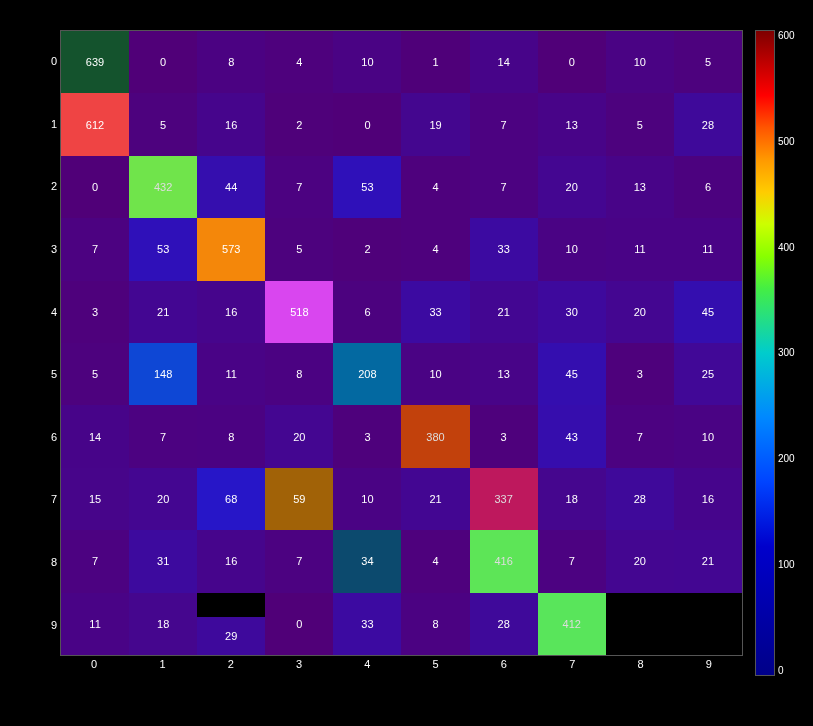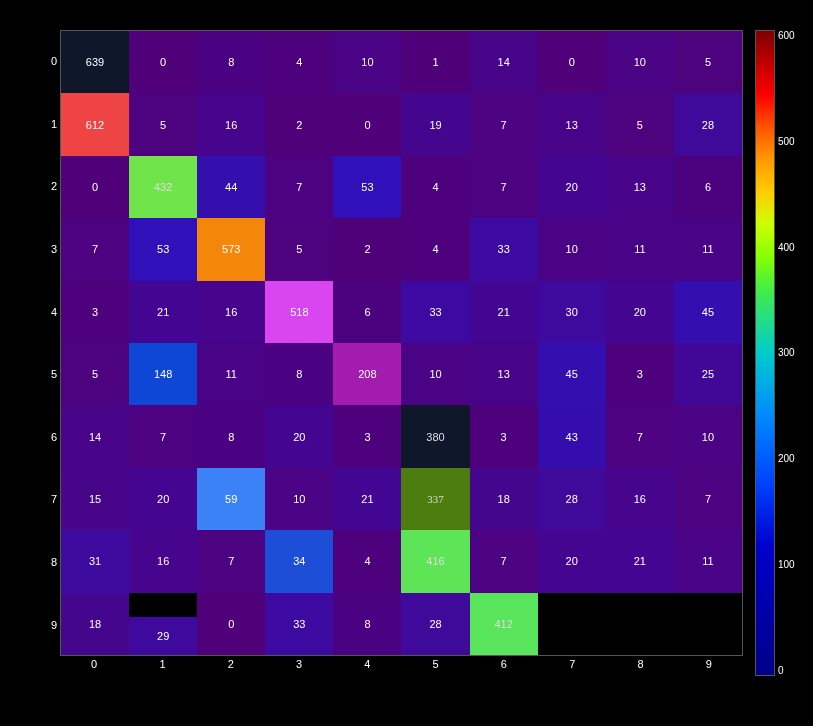--- a/index.html
+++ b/index.html
@@ -168,21 +168,21 @@
         <div class="y-tick">2</div>
         <div class="y-tick">3</div>
         <div class="y-tick">4</div>
         <div class="y-tick">5</div>
         <div class="y-tick">6</div>
         <div class="y-tick">7</div>
         <div class="y-tick">8</div>
         <div class="y-tick">9</div>
       </div>
     <div class="matrix-grid">
-        <div class="cell" style="background-color: #0f172a; color: rgb(255, 255, 255);">639</div>
+        <div class="cell" style="background-color: #14532d; color: rgb(255, 255, 255);">639</div>
         <div class="cell" style="background-color: rgb(80, 0, 120); color: rgb(255, 255, 255);">0</div>
         <div class="cell" style="background-color: rgb(75, 2, 130); color: rgb(255, 255, 255);">8</div>
         <div class="cell" style="background-color: rgb(78, 1, 125); color: rgb(255, 255, 255);">4</div>
         <div class="cell" style="background-color: rgb(74, 3, 132); color: rgb(255, 255, 255);">10</div>
         <div class="cell" style="background-color: rgb(79, 0, 121); color: rgb(255, 255, 255);">1</div>
         <div class="cell" style="background-color: rgb(71, 4, 137); color: rgb(255, 255, 255);">14</div>
         <div class="cell" style="background-color: rgb(80, 0, 120); color: rgb(255, 255, 255);">0</div>
         <div class="cell" style="background-color: rgb(74, 3, 132); color: rgb(255, 255, 255);">10</div>
         <div class="cell" style="background-color: rgb(77, 2, 126); color: rgb(255, 255, 255);">5</div>
         <div class="cell" style="background-color: #ef4444; color: rgb(255, 255, 255);">612</div>
@@ -222,50 +222,51 @@
         <div class="cell" style="background-color: rgb(76, 2, 127); color: rgb(255, 255, 255);">6</div>
         <div class="cell" style="background-color: rgb(60, 10, 161); color: rgb(255, 255, 255);">33</div>
         <div class="cell" style="background-color: rgb(67, 6, 146); color: rgb(255, 255, 255);">21</div>
         <div class="cell" style="background-color: rgb(62, 9, 157); color: rgb(255, 255, 255);">30</div>
         <div class="cell" style="background-color: rgb(68, 6, 145); color: rgb(255, 255, 255);">20</div>
         <div class="cell" style="background-color: rgb(52, 14, 175); color: rgb(255, 255, 255);">45</div>
         <div class="cell" style="background-color: rgb(77, 2, 126); color: rgb(255, 255, 255);">5</div>
         <div class="cell" style="background-color: rgb(14, 71, 213); color: rgb(255, 255, 255);">148</div>
         <div class="cell" style="background-color: rgb(73, 3, 134); color: rgb(255, 255, 255);">11</div>
         <div class="cell" style="background-color: rgb(75, 2, 130); color: rgb(255, 255, 255);">8</div>
-        <div class="cell" style="background-color: #a21caf; color: rgb(255, 255, 255);">208</div>
+        <div class="cell" style="background-color: #0369a1; color: rgb(255, 255, 255);">208</div>
         <div class="cell" style="background-color: rgb(74, 3, 132); color: rgb(255, 255, 255);">10</div>
         <div class="cell" style="background-color: rgb(72, 4, 136); color: rgb(255, 255, 255);">13</div>
         <div class="cell" style="background-color: rgb(52, 14, 175); color: rgb(255, 255, 255);">45</div>
         <div class="cell" style="background-color: rgb(78, 1, 124); color: rgb(255, 255, 255);">3</div>
         <div class="cell" style="background-color: rgb(65, 8, 151); color: rgb(255, 255, 255);">25</div>
         <div class="cell" style="background-color: rgb(71, 4, 137); color: rgb(255, 255, 255);">14</div>
         <div class="cell" style="background-color: rgb(76, 2, 129); color: rgb(255, 255, 255);">7</div>
         <div class="cell" style="background-color: rgb(75, 2, 130); color: rgb(255, 255, 255);">8</div>
         <div class="cell" style="background-color: rgb(68, 6, 145); color: rgb(255, 255, 255);">20</div>
         <div class="cell" style="background-color: rgb(78, 1, 124); color: rgb(255, 255, 255);">3</div>
-        <div class="cell" style="background-color: #0f172a; color: rgb(221, 221, 221);">380</div>
+        <div class="cell" style="background-color: #c2410c; color: rgb(221, 221, 221);">380</div>
         <div class="cell" style="background-color: rgb(78, 1, 124); color: rgb(255, 255, 255);">3</div>
         <div class="cell" style="background-color: rgb(54, 13, 173); color: rgb(255, 255, 255);">43</div>
         <div class="cell" style="background-color: rgb(76, 2, 129); color: rgb(255, 255, 255);">7</div>
         <div class="cell" style="background-color: rgb(74, 3, 132); color: rgb(255, 255, 255);">10</div>
         <div class="cell" style="background-color: rgb(71, 5, 138); color: rgb(255, 255, 255);">15</div>
         <div class="cell" style="background-color: rgb(68, 6, 145); color: rgb(255, 255, 255);">20</div>
-        <div class="cell" style="background-color: #3b82f6; color: rgb(255, 255, 255);">59</div>
+        <div class="cell" style="background-color: rgb(39, 22, 200); color: rgb(255, 255, 255);">68</div>
+        <div class="cell" style="background-color: #a16207; color: rgb(255, 255, 255);">59</div>
         <div class="cell" style="background-color: rgb(74, 3, 132); color: rgb(255, 255, 255);">10</div>
         <div class="cell" style="background-color: rgb(67, 6, 146); color: rgb(255, 255, 255);">21</div>
-        <div class="cell" style="background-color: #4d7c0f; color: rgb(221, 221, 221); font-family: Liberation Serif, serif;">337</div>
+        <div class="cell" style="background-color: #be185d; color: rgb(221, 221, 221);">337</div>
         <div class="cell" style="background-color: rgb(69, 6, 142); color: rgb(255, 255, 255);">18</div>
         <div class="cell" style="background-color: rgb(63, 9, 154); color: rgb(255, 255, 255);">28</div>
         <div class="cell" style="background-color: rgb(70, 5, 140); color: rgb(255, 255, 255);">16</div>
         <div class="cell" style="background-color: rgb(76, 2, 129); color: rgb(255, 255, 255);">7</div>
         <div class="cell" style="background-color: rgb(61, 10, 158); color: rgb(255, 255, 255);">31</div>
         <div class="cell" style="background-color: rgb(70, 5, 140); color: rgb(255, 255, 255);">16</div>
         <div class="cell" style="background-color: rgb(76, 2, 129); color: rgb(255, 255, 255);">7</div>
-        <div class="cell" style="background-color: #1d4ed8; color: rgb(255, 255, 255);">34</div>
+        <div class="cell" style="background-color: #0c4a6e; color: rgb(255, 255, 255);">34</div>
         <div class="cell" style="background-color: rgb(78, 1, 125); color: rgb(255, 255, 255);">4</div>
         <div class="cell" style="background-color: rgb(93, 229, 87); color: rgb(221, 221, 221);">416</div>
         <div class="cell" style="background-color: rgb(76, 2, 129); color: rgb(255, 255, 255);">7</div>
         <div class="cell" style="background-color: rgb(68, 6, 145); color: rgb(255, 255, 255);">20</div>
         <div class="cell" style="background-color: rgb(67, 6, 146); color: rgb(255, 255, 255);">21</div>
         <div class="cell" style="background-color: rgb(73, 3, 134); color: rgb(255, 255, 255);">11</div>
         <div class="cell" style="background-color: rgb(69, 6, 142); color: rgb(255, 255, 255);">18</div>
         <div class="cell" style="background-color: rgb(62, 9, 156); color: rgb(255, 255, 255); margin-top: 24px;">29</div>
         <div class="cell" style="background-color: rgb(80, 0, 120); color: rgb(255, 255, 255);">0</div>
         <div class="cell" style="background-color: rgb(60, 10, 161); color: rgb(255, 255, 255);">33</div>

